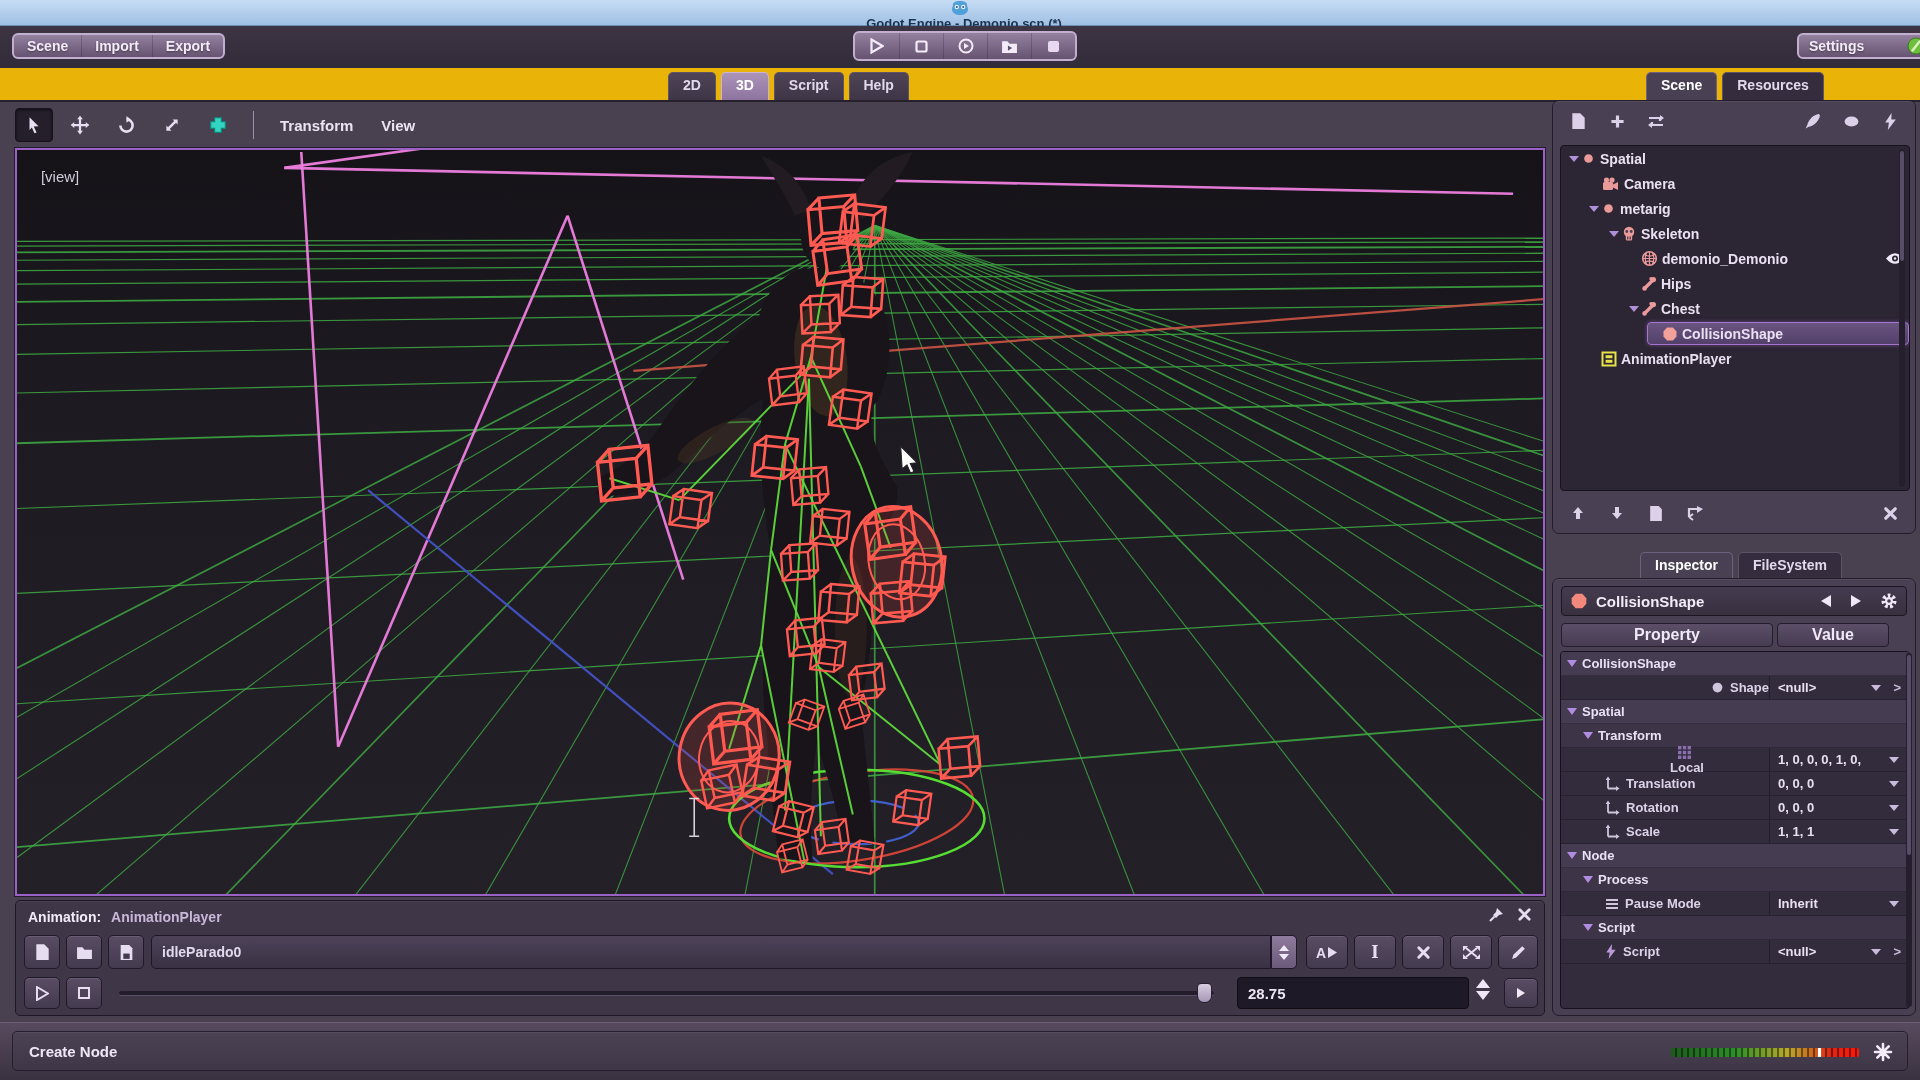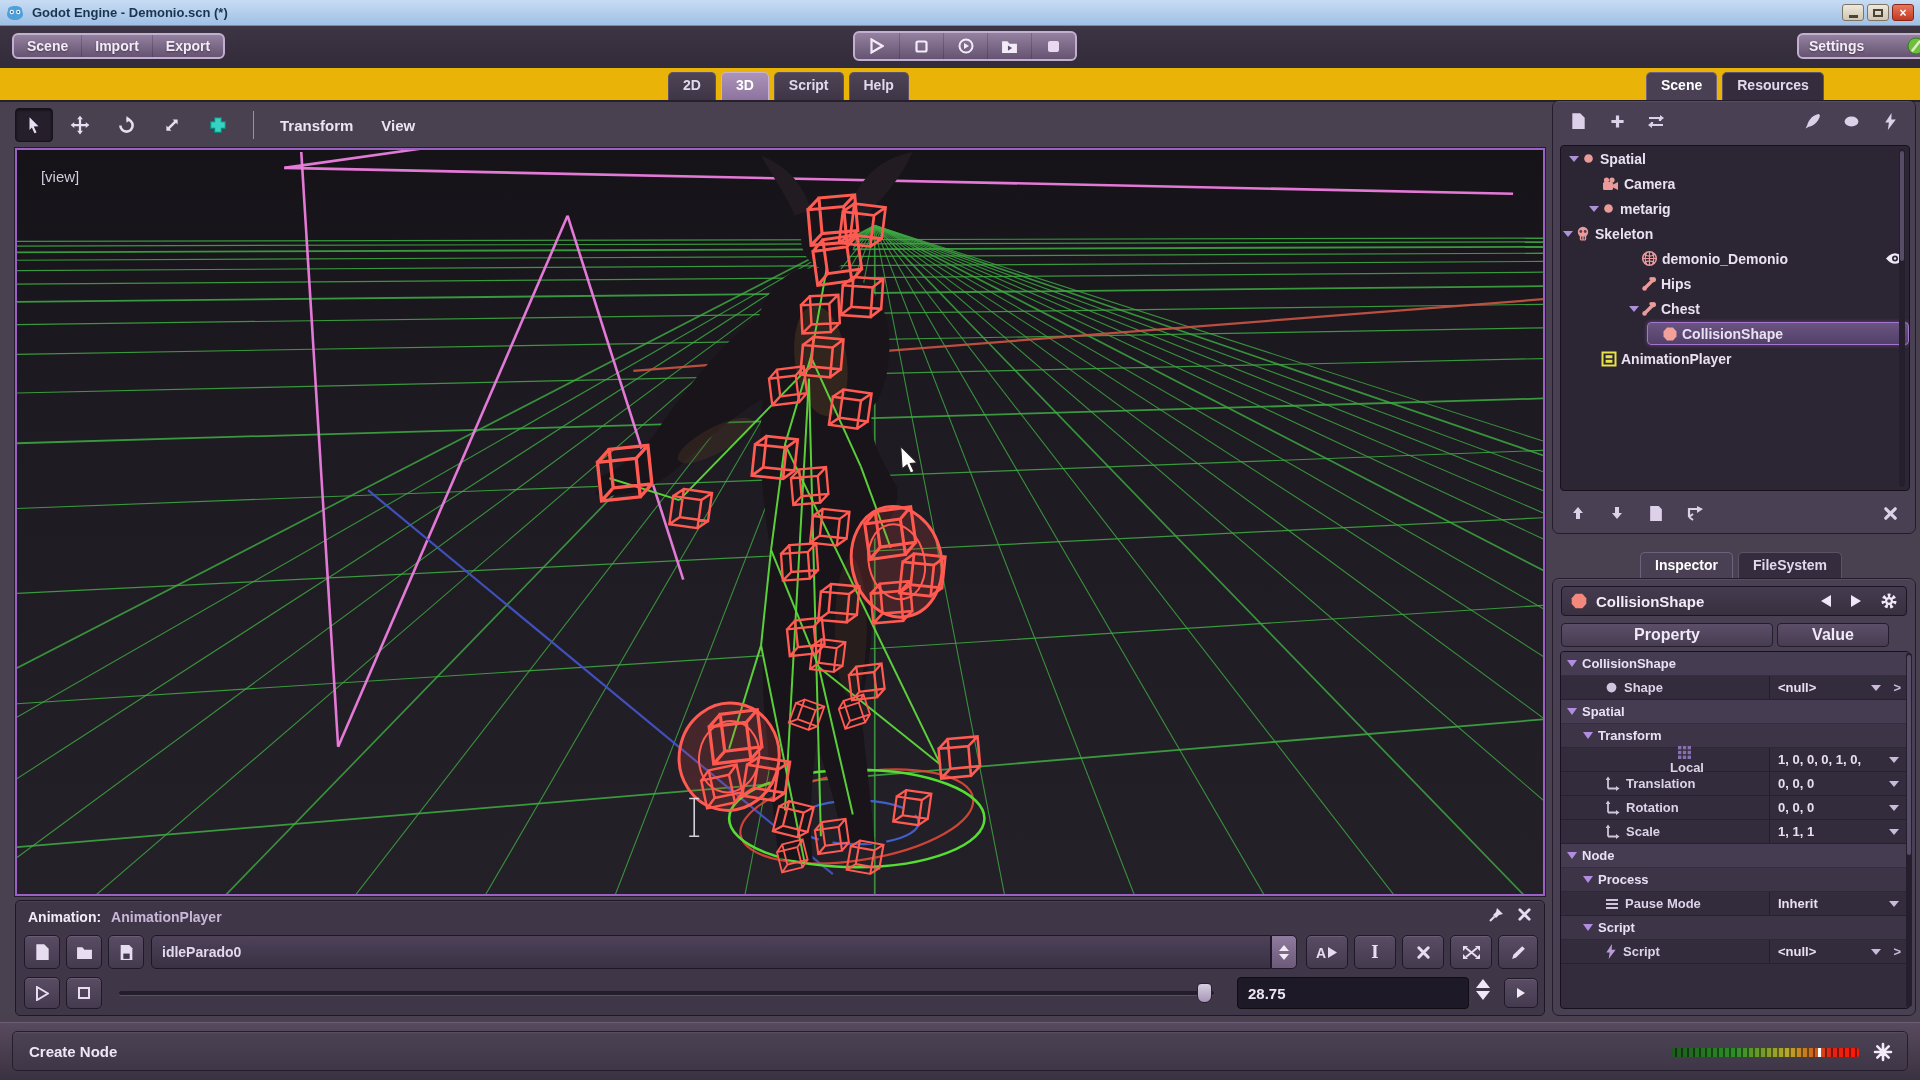--- a/index.html
+++ b/index.html
@@ -3,21 +3,21 @@
 <meta charset="utf-8">
 <style>
   * { margin:0; padding:0; box-sizing:border-box; }
   html,body { width:1920px; height:1080px; overflow:hidden; background:#4a4150;
               font-family:"Liberation Sans", sans-serif; }
   .abs { position:absolute; }
 
   
   .titlebar { position:absolute; left:0; top:0; width:1920px; height:26px;
     background:linear-gradient(#c7dcf4,#9fc0e4); border-bottom:1px solid #6d8fb5;
-    display:flex; align-items:center; padding:0 6px; }
+    display:flex; align-items:center; padding:0 6px;flex-direction:column; }
   .title-text { font-size:13px; font-weight:bold; color:#1c3350; margin-left:8px; }
   .winbtns { margin-left:auto; display:flex; gap:3px; }
   .winbtn { width:22px; height:17px; border:1px solid #7d7466; border-radius:3px;
     background:linear-gradient(#efe9dc,#cfc6b2); display:flex; align-items:center;
     justify-content:center; font-size:12px; color:#4b4336; font-weight:bold; }
   .winbtn.close { background:linear-gradient(#e8775d,#c23a24); color:#fff; border-color:#8d2415; }
   .glyph-min { width:9px; height:3px; background:#4b4336; margin-top:7px; }
   .glyph-max { width:10px; height:8px; border:2px solid #4b4336; }
 
   
@@ -516,21 +516,21 @@
         <span class="rowline">
           <span class="tri"></span>
           <span class="icon">
             <svg width="15" height="15" viewBox="0 0 16 16">
               <circle cx="8" cy="8" r="4.6" fill="#eb9a9a"></circle>
             </svg>
           </span>
           <span class="tree-label">metarig</span>
         </span>
       </div>
-      <div class="tree-row" style="">
+      <div class="tree-row" style="padding-left: 46px;">
         <span class="rowline">
           <span class="tri"></span>
           <span class="icon">
             <svg width="16" height="16" viewBox="0 0 16 16">
               <circle cx="8" cy="6" r="5.2" fill="#eb9a9a"></circle>
               <rect x="4.8" y="9" width="6.4" height="5.5" rx="1.5" fill="#eb9a9a"></rect>
               <rect x="6.1" y="10.5" width="1.3" height="3" fill="#4a4053"></rect>
               <rect x="8.6" y="10.5" width="1.3" height="3" fill="#4a4053"></rect>
               <circle cx="5.8" cy="5.5" r="1.4" fill="#4a4053"></circle>
               <circle cx="10.2" cy="5.5" r="1.4" fill="#4a4053"></circle>
@@ -697,21 +697,21 @@
   </div>
   <div class="abs" style="left:224px; top:44px; width:112px;">
     <div class="colbtn">Value</div>
   </div>
   <div class="panel-inner" style="left:7px; top:72px; width:350px; height:358px; background:#332c3d; overflow:hidden;">
       <div class="prop-row cat" style="padding-left: 6px;">
         <span class="cat-tri"></span>
         <span>CollisionShape</span>
       </div>
       <div class="prop-row ">
-        <span class="pv-left" style="padding-left: 44px;">
+        <span class="pv-left" style="padding-left: 44px; justify-content: flex-end;">
           <span style="margin-right: 6px; display: inline-flex;">
             <span class="icon">
               <svg width="13" height="13" viewBox="0 0 12 12">
                 <circle cx="6" cy="6" r="4.5" fill="#cfc6dd"></circle>
               </svg>
             </span>
           </span>
           <span>Shape</span>
         </span>
         <span class="pv-right">

